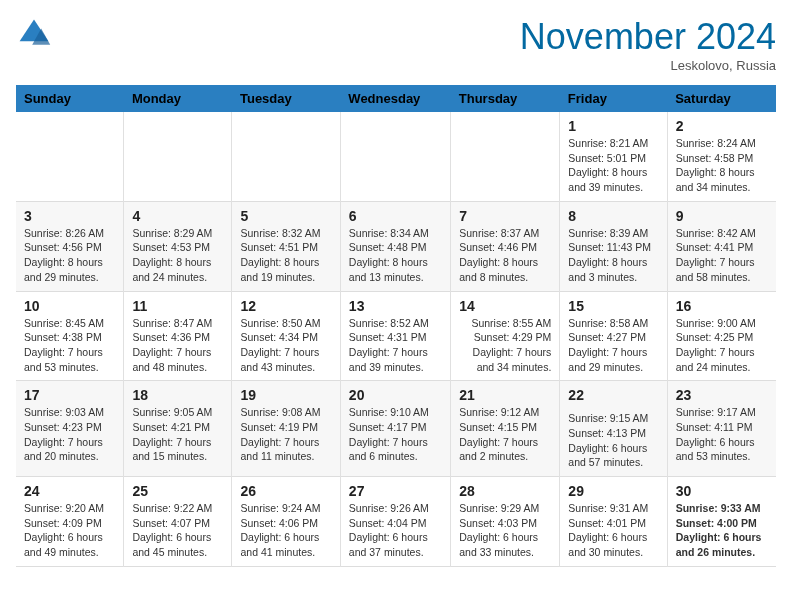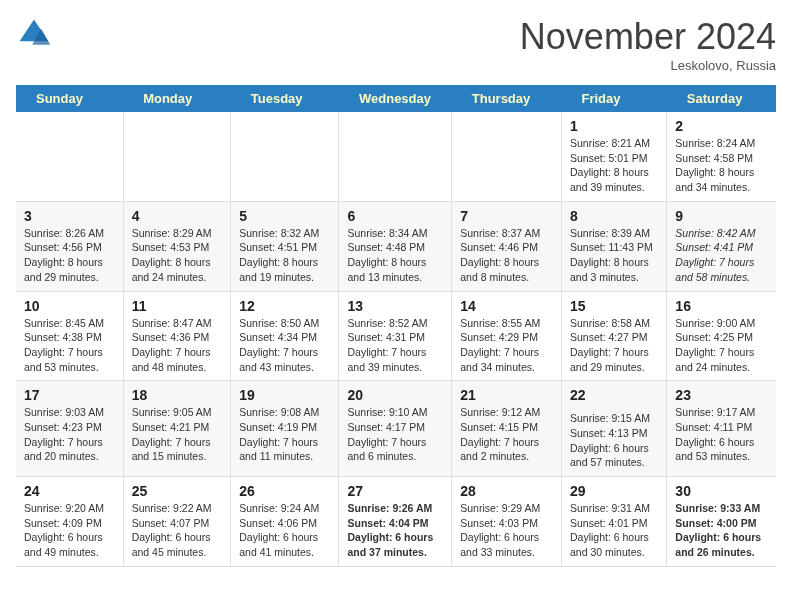--- a/index.html
+++ b/index.html
@@ -31,35 +31,35 @@
     .logo-icon {
       width: 36px;
       height: 36px;
     }
     .title-area {
       text-align: right;
     }
     .month-title {
       font-size: 36px;
       font-weight: 300;
-      color: #404040;
+      color: #0369a1;
     }
     .location {
       font-size: 13px;
       color: #555;
     }
     .calendar {
       width: 100%;
       border-collapse: collapse;
       font-size: 11px;
     }
     .calendar thead th {
       background: #2a7fc1;
-      color: #fef9c3;
-      padding: 6px 20px;
+      color: #000000;
+      padding: 6px 8px;
       text-align: left;
       font-size: 13px;
       font-weight: 600;
     }
     .calendar tbody tr {
       border-bottom: 1px solid #ddd;
     }
     .calendar tbody td {
       vertical-align: top;
       padding: 6px 8px;
@@ -170,21 +170,21 @@
 Daylight: 8 hours and 8 minutes.</div>
         </td>
         <td>
           <div class="day-number">8</div>
           <div class="day-detail" style="white-space: pre-line;">Sunrise: 8:39 AM
 Sunset: 11:43 PM
 Daylight: 8 hours and 3 minutes.</div>
         </td>
         <td>
           <div class="day-number">9</div>
-          <div class="day-detail" style="white-space: pre-line; font-style: italic;">Sunrise: 8:42 AM
+          <div class="day-detail" style="white-space: pre-line;">Sunrise: 8:42 AM
 Sunset: 4:41 PM
 Daylight: 7 hours and 58 minutes.</div>
         </td>
       </tr>
       <tr>
         <td>
           <div class="day-number">10</div>
           <div class="day-detail" style="white-space: pre-line;">Sunrise: 8:45 AM
 Sunset: 4:38 PM
 Daylight: 7 hours and 53 minutes.</div>
@@ -202,21 +202,21 @@
 Daylight: 7 hours and 43 minutes.</div>
         </td>
         <td>
           <div class="day-number">13</div>
           <div class="day-detail" style="white-space: pre-line;">Sunrise: 8:52 AM
 Sunset: 4:31 PM
 Daylight: 7 hours and 39 minutes.</div>
         </td>
         <td>
           <div class="day-number">14</div>
-          <div class="day-detail" style="white-space: pre-line;">Sunrise: 8:55 AM
+          <div class="day-detail" style="white-space: pre-line; text-align: right;">Sunrise: 8:55 AM
 Sunset: 4:29 PM
 Daylight: 7 hours and 34 minutes.</div>
         </td>
         <td>
           <div class="day-number">15</div>
           <div class="day-detail" style="white-space: pre-line;">Sunrise: 8:58 AM
 Sunset: 4:27 PM
 Daylight: 7 hours and 29 minutes.</div>
         </td>
         <td>
@@ -284,21 +284,21 @@
 Daylight: 6 hours and 45 minutes.</div>
         </td>
         <td>
           <div class="day-number">26</div>
           <div class="day-detail" style="white-space: pre-line;">Sunrise: 9:24 AM
 Sunset: 4:06 PM
 Daylight: 6 hours and 41 minutes.</div>
         </td>
         <td>
           <div class="day-number">27</div>
-          <div class="day-detail" style="white-space: pre-line; font-weight: bold;">Sunrise: 9:26 AM
+          <div class="day-detail" style="white-space: pre-line;">Sunrise: 9:26 AM
 Sunset: 4:04 PM
 Daylight: 6 hours and 37 minutes.</div>
         </td>
         <td>
           <div class="day-number">28</div>
           <div class="day-detail" style="white-space: pre-line;">Sunrise: 9:29 AM
 Sunset: 4:03 PM
 Daylight: 6 hours and 33 minutes.</div>
         </td>
         <td>

